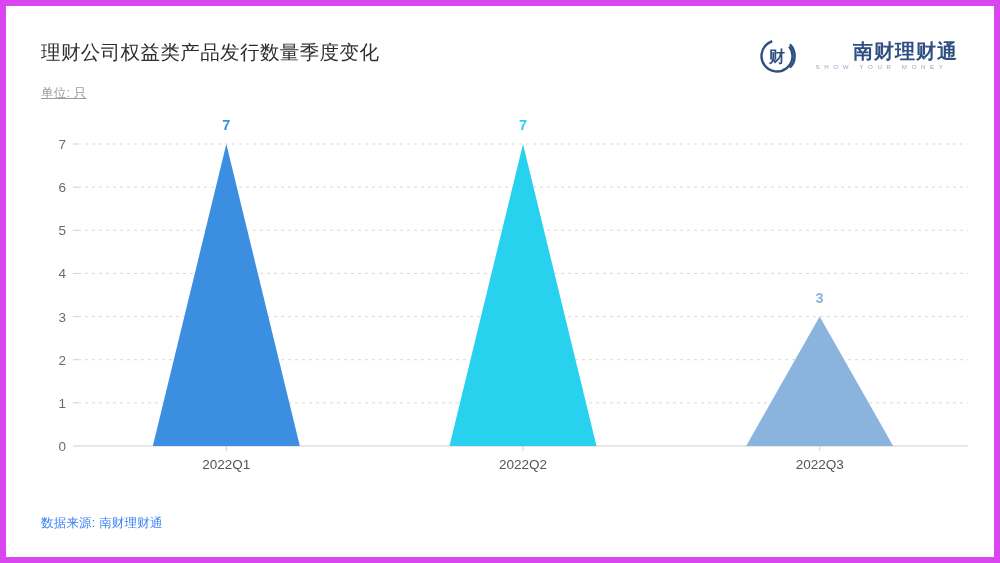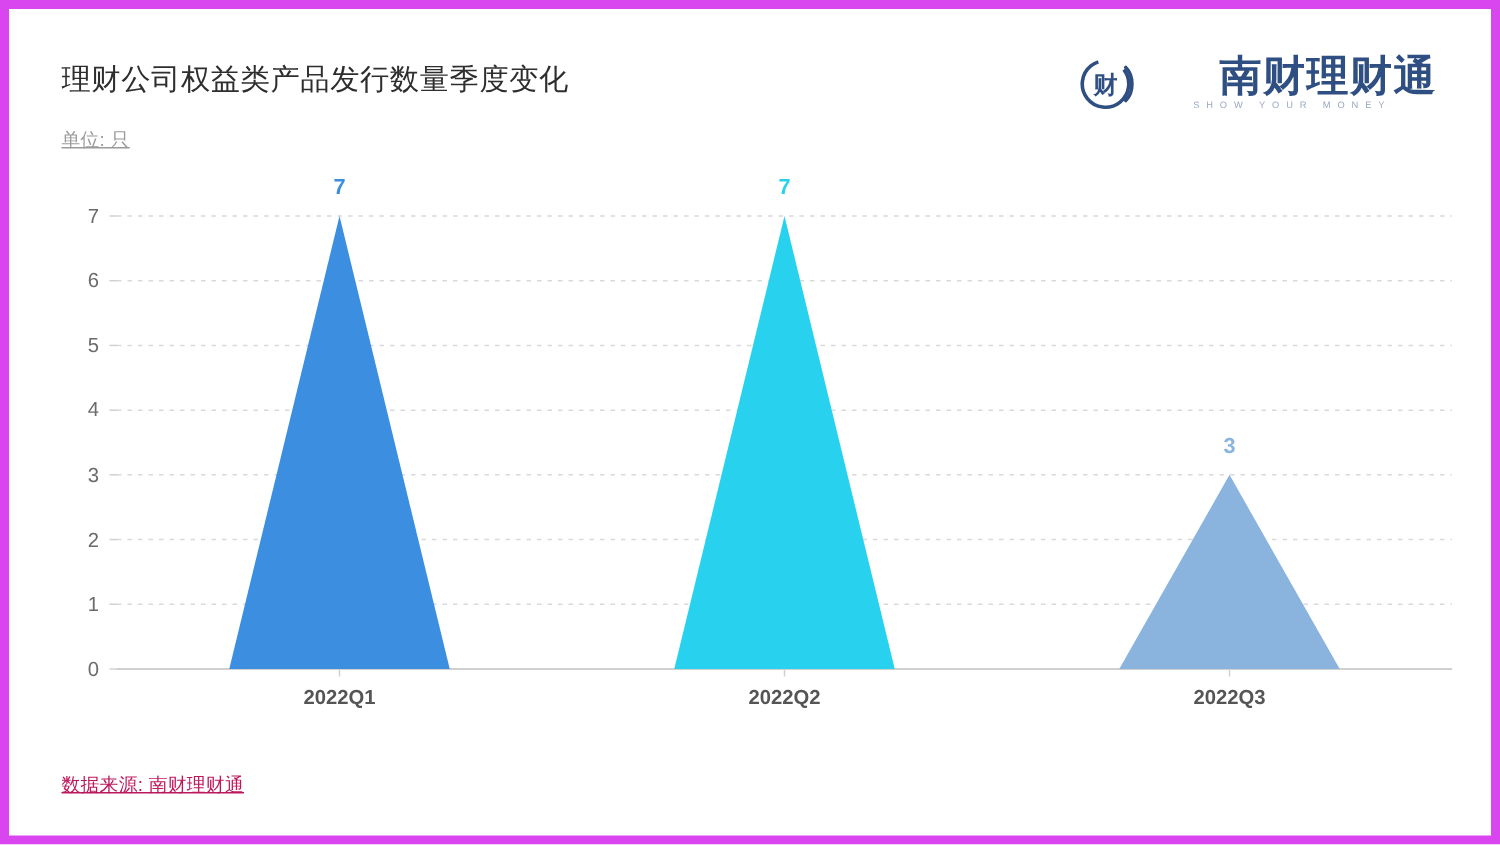--- a/index.html
+++ b/index.html
@@ -58,21 +58,21 @@
     flex: 0 0 38px;
     position: relative;
   }
   #logo-text-wrap {
     display: flex;
     flex-direction: column;
     justify-content: center;
     line-height: 1;
   }
   #logo-name {
-    font-size: 28px;
+    font-size: 20px;
     font-weight: bold;
     color: #2f4f82;
     letter-spacing: 1px;
     white-space: nowrap;
     margin-left: 48px;
   }
   #logo-tagline {
     margin-top: 3px;
     font-size: 6.2px;
     color: #9aa8c2;
@@ -97,41 +97,39 @@
     width: 30px;
     transform: translateY(-50%);
   }
   .xtick-label {
     position: absolute;
     font-size: 13.5px;
     color: #555555;
     text-align: center;
     transform: translateX(-50%);
     white-space: nowrap;
-    font-weight: bold;
   }
   .bar-label {
     position: absolute;
     font-size: 14.5px;
     font-weight: bold;
     text-align: center;
     transform: translateX(-50%);
     white-space: nowrap;
   }
 
   
   #source-note {
     position: absolute;
     left: 35px;
     top: 509px;
     font-size: 12.5px;
-    color: #be185d;
+    color: #3b82f6;
     letter-spacing: 0.2px;
     white-space: nowrap;
-    text-decoration: underline;
   }
 </style>
 </head>
 <body>
 
 <div id="canvas">
 
   <div id="chart-title">理财公司权益类产品发行数量季度变化</div>
   <div id="chart-unit">单位: 只</div>
 

